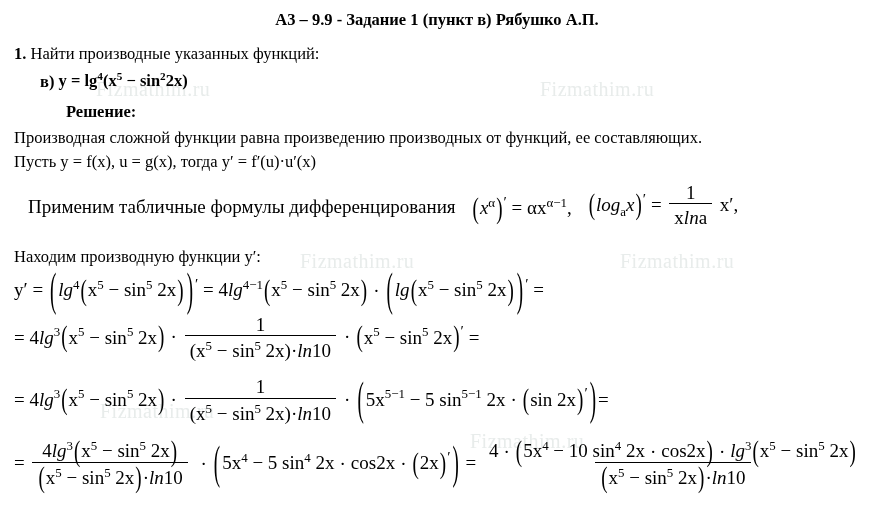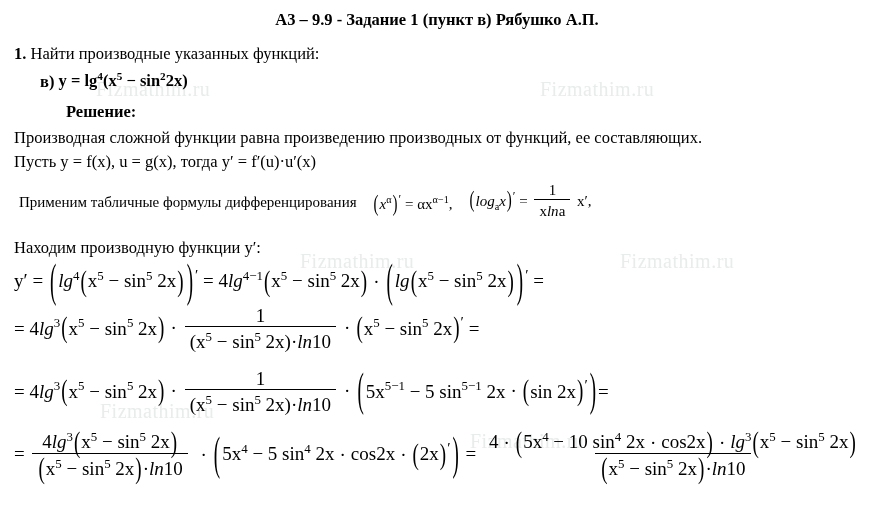--- a/index.html
+++ b/index.html
@@ -74,22 +74,22 @@
     font-weight: bold;
     font-size: 16.5px;
   }
   .para { margin: 0 0 4px 0; font-size: 16.5px; }
   .para2 { margin: 0 0 10px 0; font-size: 16.5px; }
 
   .formula-row {
     display: flex;
     align-items: center;
     gap: 6px;
-    font-size: 15px;
-    margin: 0 0 14px 5px;
+    font-size: 19px;
+    margin: 0 0 14px 14px;
     flex-wrap: nowrap;
   }
   .mi { font-style: italic; }
   sup, sub { font-size: 0.68em; }
   sup { vertical-align: super; }
   sub { vertical-align: sub; }
   .frac {
     display: inline-flex;
     flex-direction: column;
     align-items: center;

